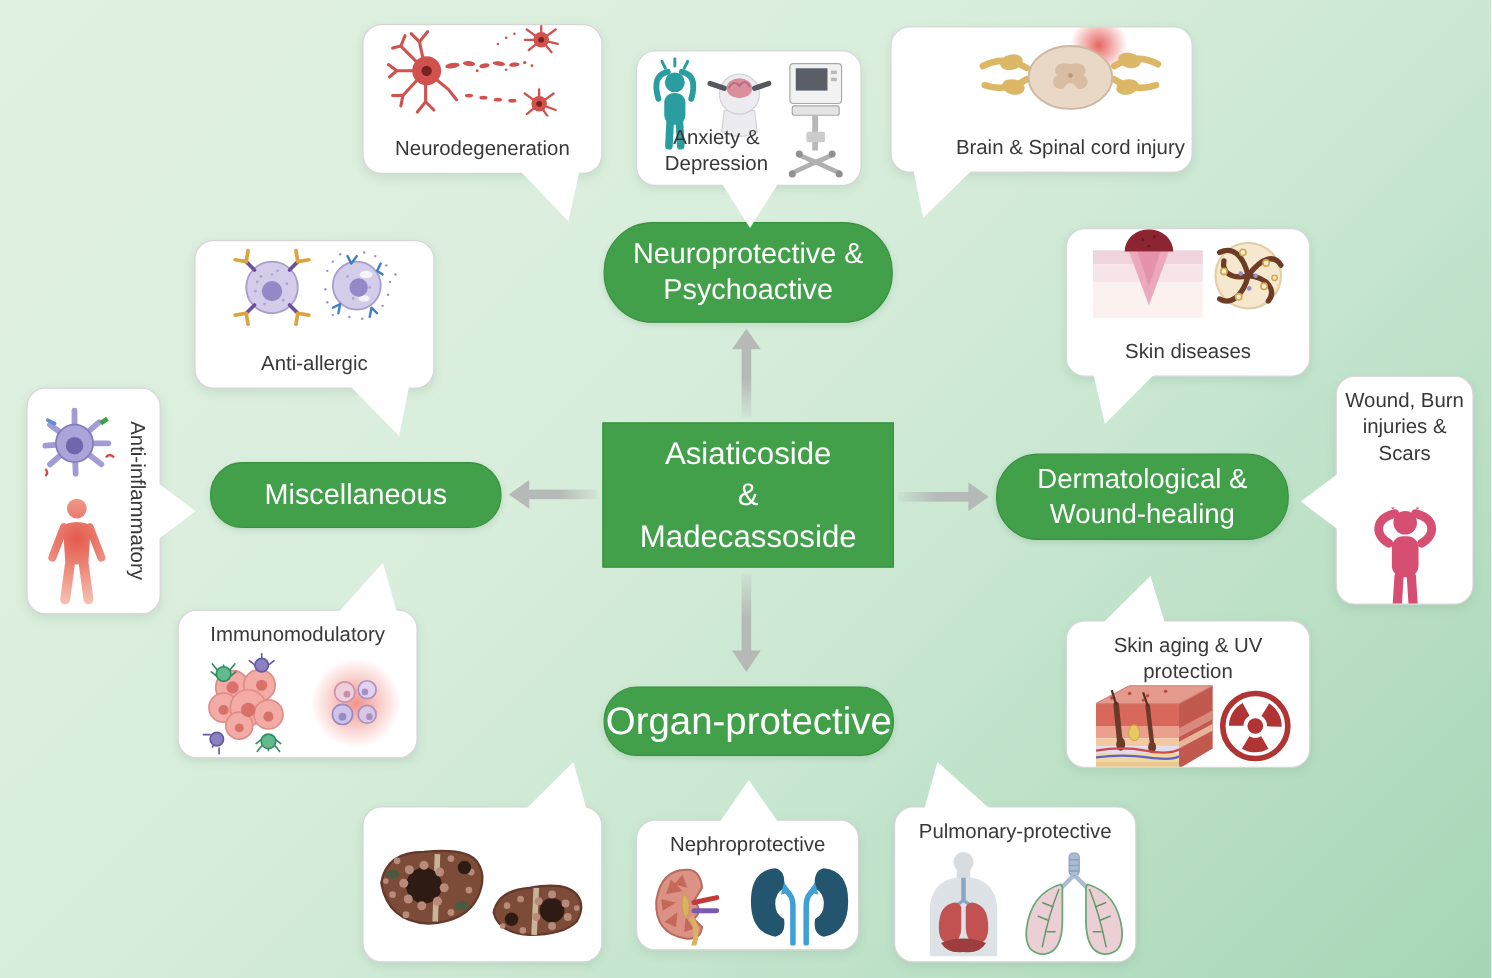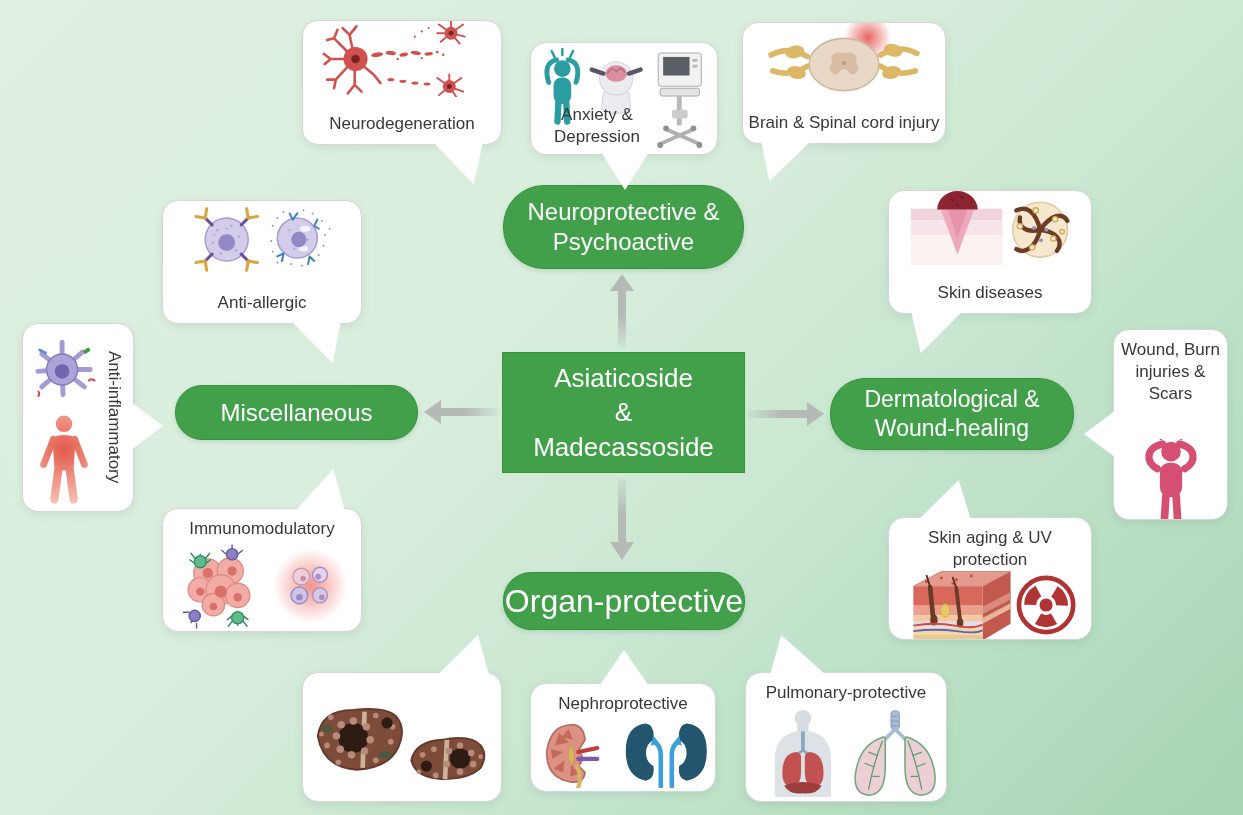--- a/index.html
+++ b/index.html
@@ -202,21 +202,21 @@
           <circle cx="136" cy="83" r="3" fill="#909090"></circle>
             <circle cx="164" cy="83" r="3" fill="#909090"></circle>
         </g>
       </svg>
     </div>
     <div class="bubble-label anx-label">Anxiety &amp;
 Depression</div>
     <div class="tail" style="left:70px;top:calc(100% - 2px);width:48px;height:38px;clip-path:polygon(0 0,100% 0,50% 100%);"></div>
   </div>
 
-  <div class="bubble" style="left:742px;top:22px;width:202px;height:120px;">
+  <div class="bubble" style="left:742px;top:22px;width:202px;height:120px;padding-left:48px;">
     <div class="icon-area">
       <svg viewBox="0 0 200 106" width="196" height="84">
         <defs>
             <radialGradient id="inj" cx="0.5" cy="0.5" r="0.5">
           <stop offset="0" stop-color="#e2403a" stop-opacity="0.8"></stop>
               <stop offset="1" stop-color="#e2403a" stop-opacity="0"></stop>
         </radialGradient>
           </defs>
         <circle cx="130" cy="26" r="30" fill="url(#inj)"></circle>
         <g fill="none" stroke="#dcb765" stroke-width="7" stroke-linecap="round">
@@ -340,21 +340,21 @@
             <path d="M27,144 L23,174" stroke-width="8.5"></path>
               <path d="M39,144 L43,174" stroke-width="8.5"></path>
           </g>
         </g>
       </svg>
     </div>
     <div class="vlabel">Anti-inflammatory</div>
     <div class="tail" style="left:calc(100% - 2px);top:78px;width:32px;height:48px;clip-path:polygon(0 0,100% 50%,0 100%);"></div>
   </div>
 
-  <div class="bubble" style="left:162px;top:508px;width:198px;height:122px;justify-content:space-between;">
+  <div class="bubble" style="left:148px;top:508px;width:198px;height:122px;justify-content:space-between;">
     <div class="bubble-label label-top">Immunomodulatory</div>
     <div class="icon-area">
       <svg viewBox="0 0 192 92" width="188" height="86">
         <defs>
             <radialGradient id="rg2" gradientUnits="userSpaceOnUse" cx="148" cy="46" r="40">
           <stop offset="0" stop-color="#ef8176" stop-opacity="0.85"></stop>
               <stop offset="1" stop-color="#ef8176" stop-opacity="0"></stop>
         </radialGradient>
           </defs>
         <g>
@@ -435,21 +435,21 @@
               <circle cx="162" cy="52" r="2.2"></circle>
               <circle cx="156" cy="64" r="2.2"></circle>
           </g>
         </g>
       </svg>
     </div>
     <div class="bubble-label label-bottom">Skin diseases</div>
     <div class="tail" style="left:22px;top:calc(100% - 2px);width:54px;height:46px;clip-path:polygon(0 0,96% 0,18% 92%);"></div>
   </div>
 
-  <div class="bubble" style="left:1113px;top:329px;width:113px;height:189px;gap:34px;">
+  <div class="bubble" style="left:1113px;top:313px;width:113px;height:189px;gap:34px;">
     <div class="bubble-label label-top">Wound, Burn
 injuries &amp;
 Scars</div>
     <div class="icon-area">
       <svg viewBox="0 0 96 116" width="82" height="104">
         <g stroke="#d64f72" stroke-width="3" stroke-linecap="round">
           <path d="M36,11 L32,3"></path>
             <path d="M48,9 L48,1"></path>
             <path d="M60,11 L64,3"></path>
         </g>

